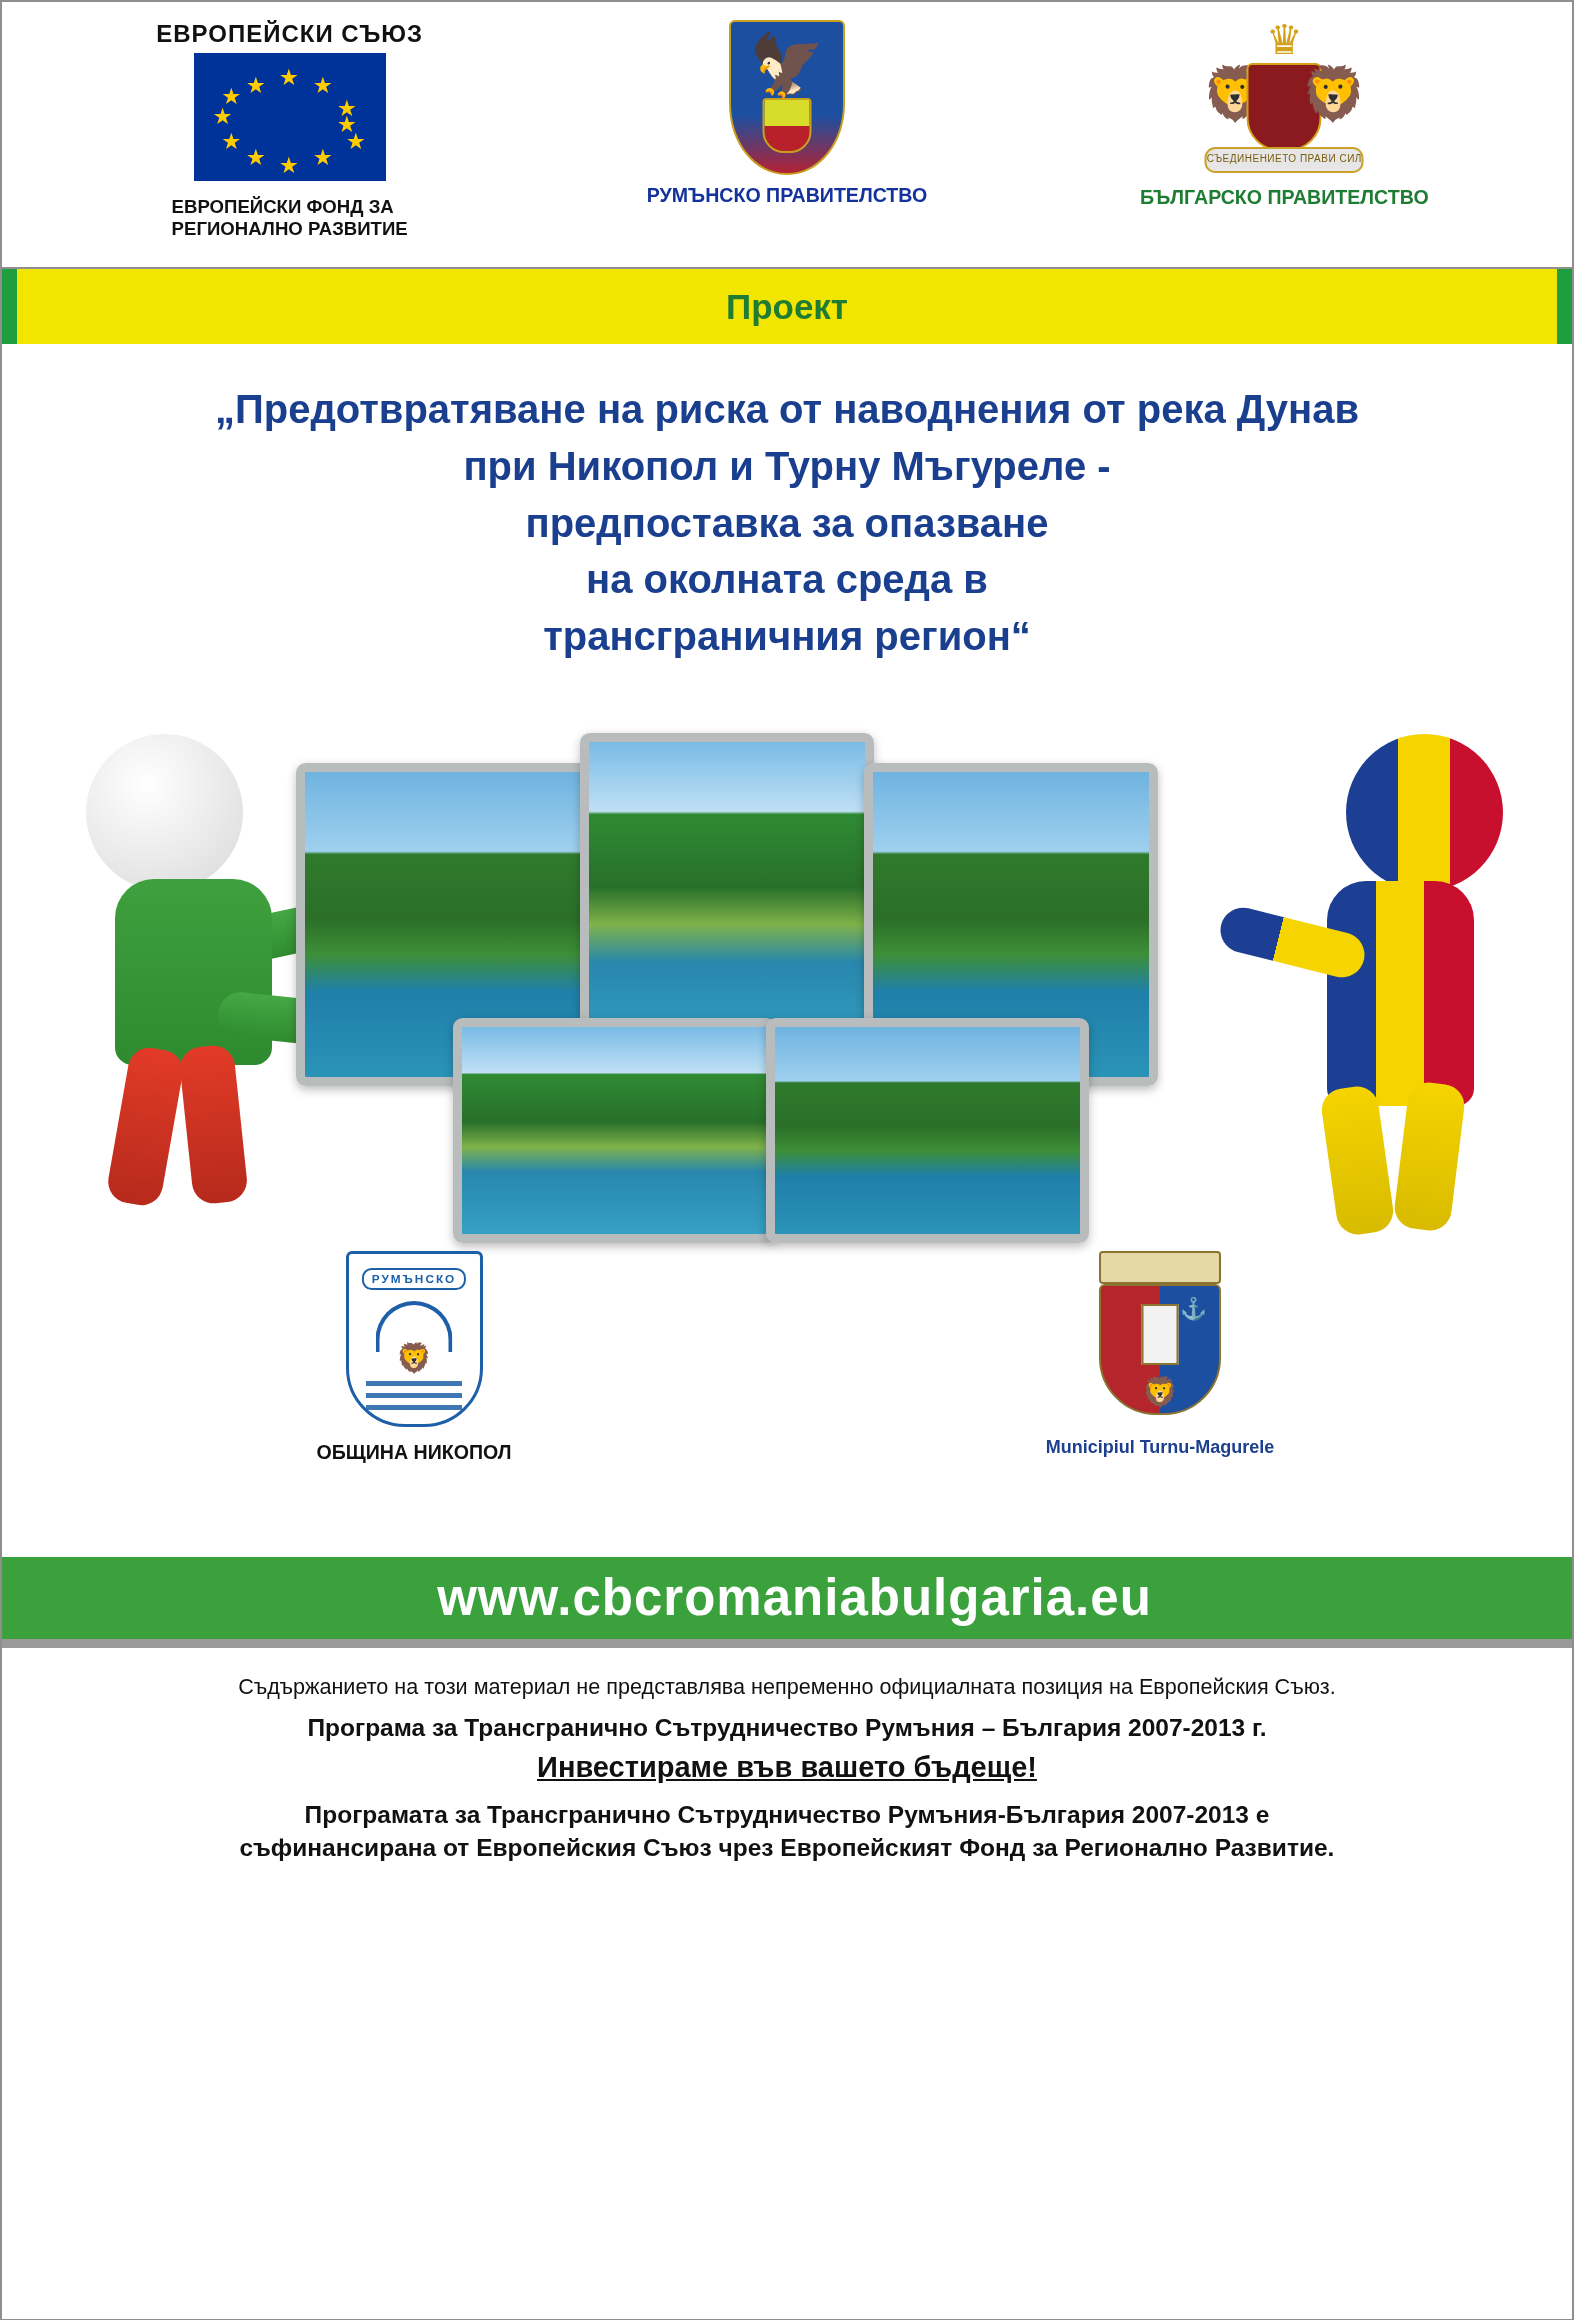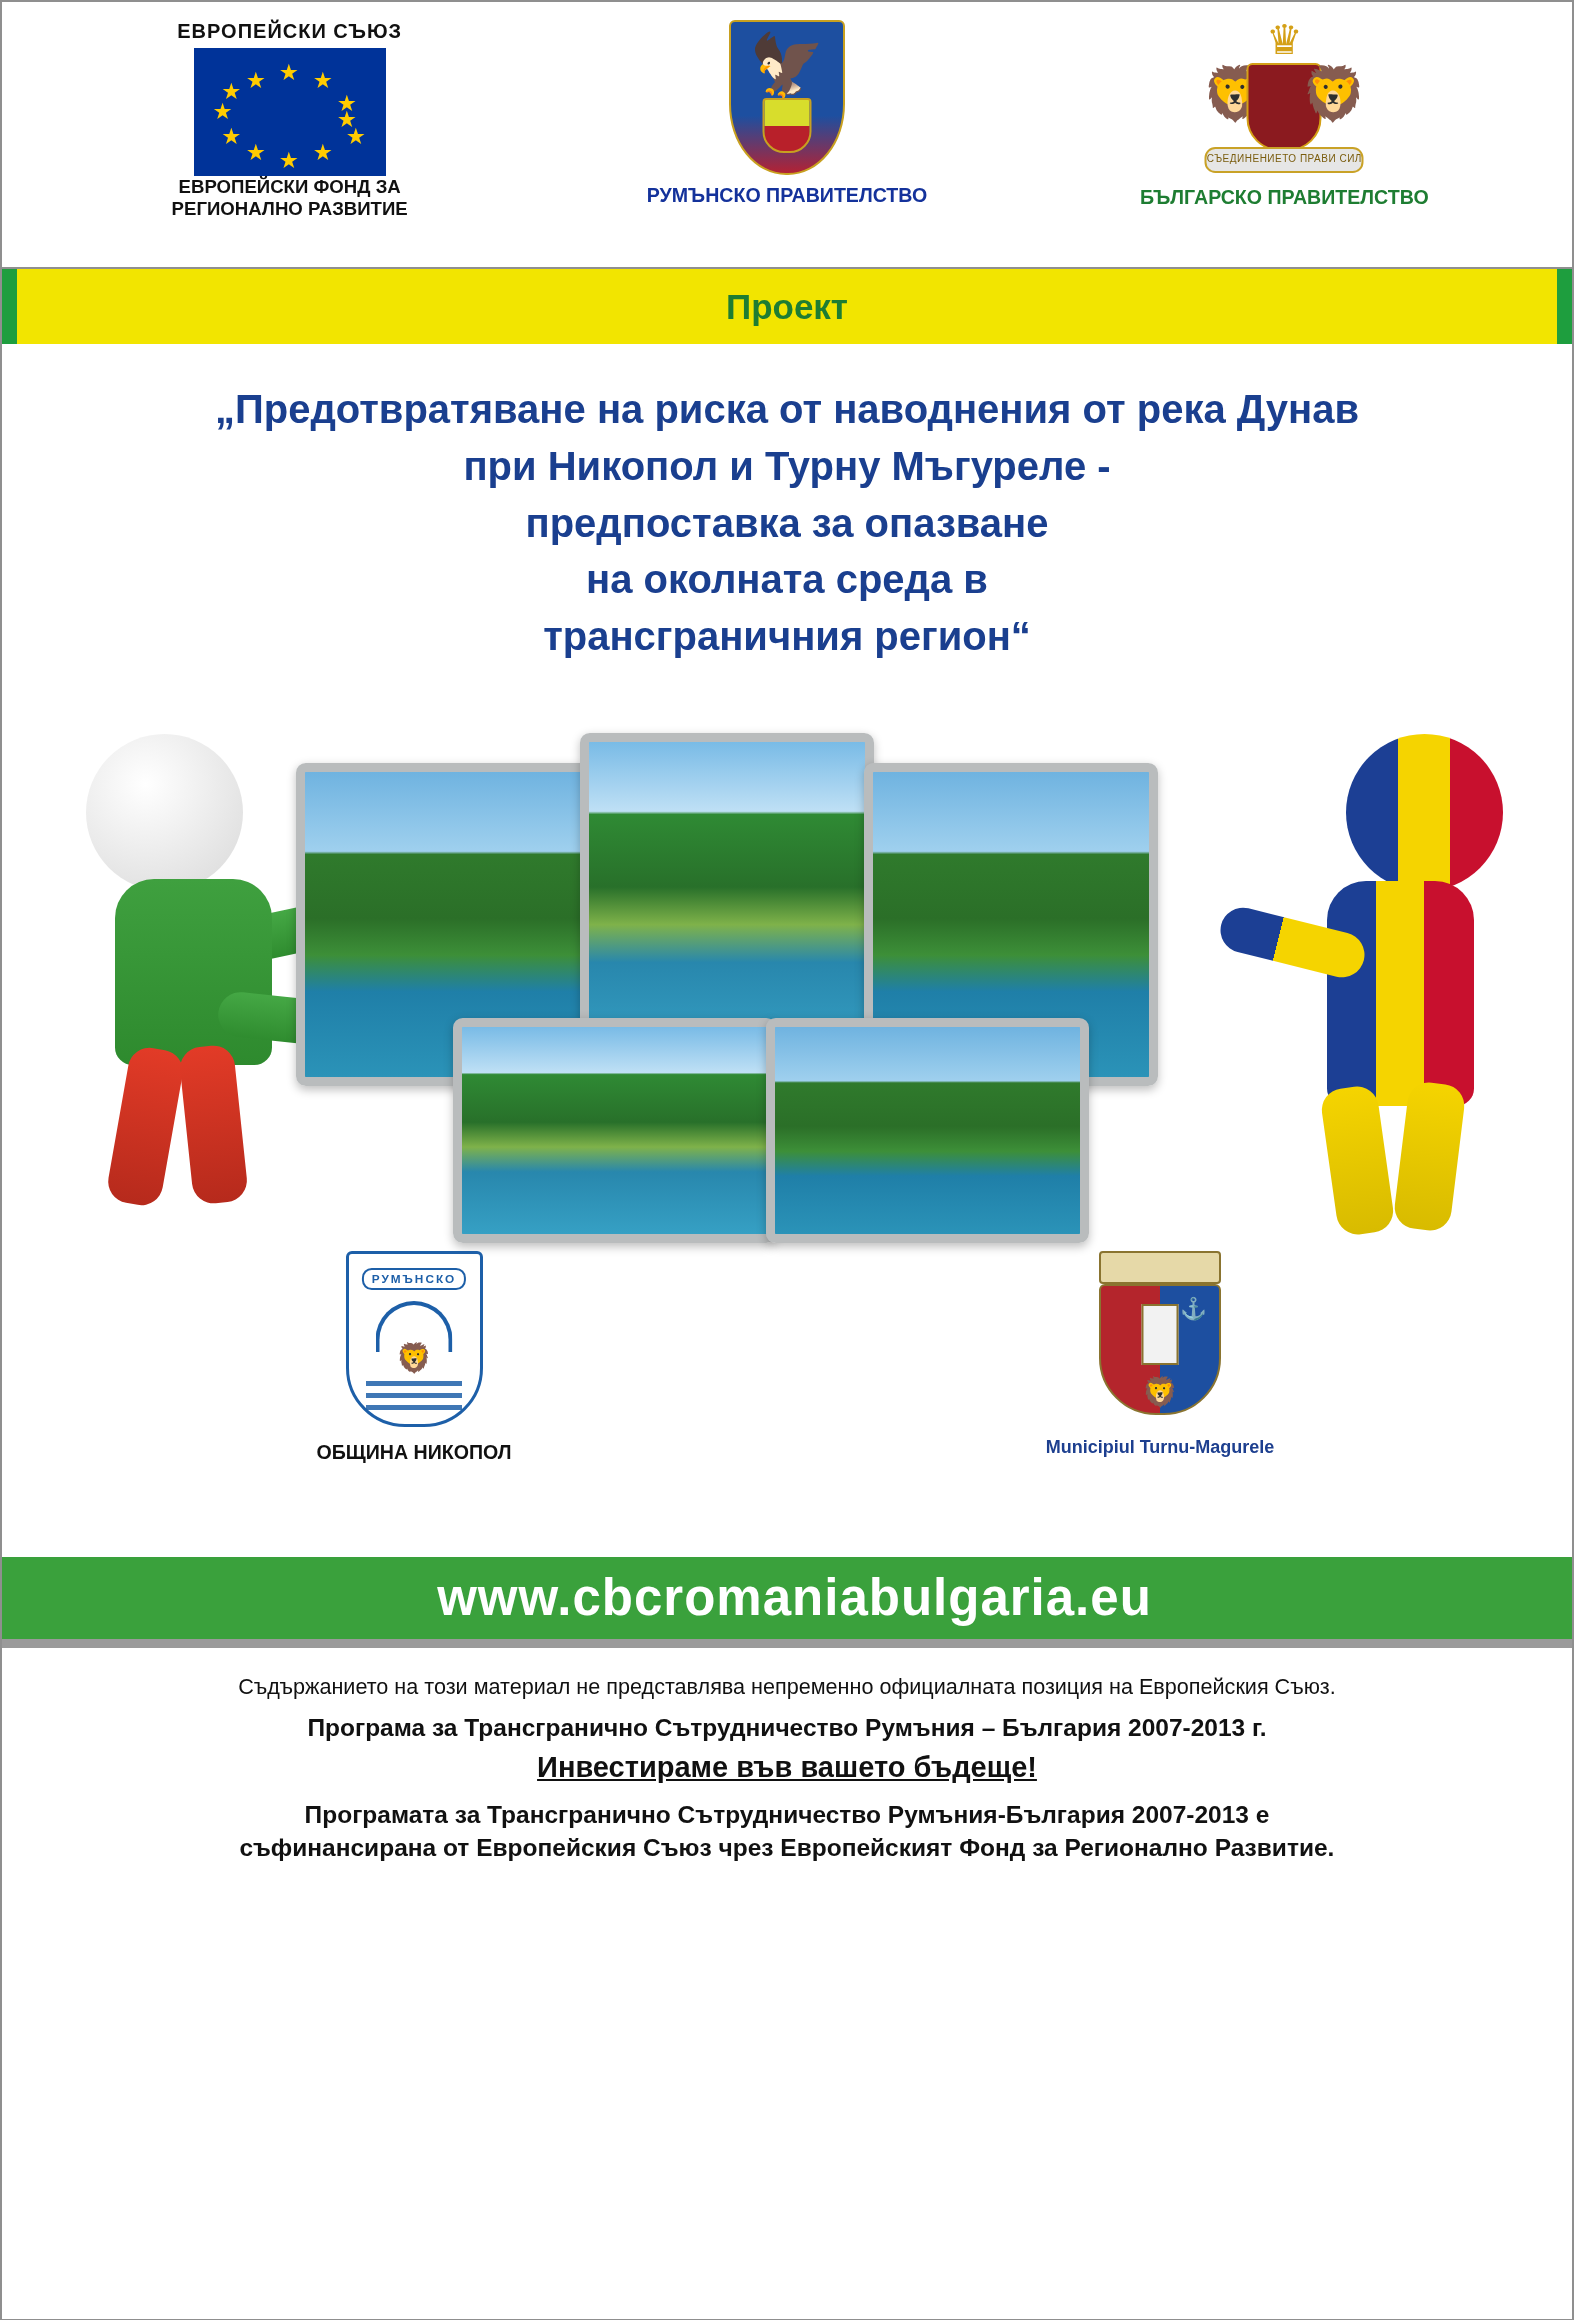--- a/index.html
+++ b/index.html
@@ -35,34 +35,33 @@
     box-sizing: border-box;
     border-bottom: 2.9px solid #8f8f8f;
   }
   .hdr-block {
     display: flex;
     flex-direction: column;
     align-items: center;
     width: 33%;
   }
   .hdr-caption-top {
-    font-size: 20px;
+    font-size: 24px;
     font-weight: bold;
     letter-spacing: 1px;
     color: #111;
     margin-bottom: 5.9px;
     text-align: center;
   }
   .hdr-caption-bottom {
     font-size: 18.6px;
     font-weight: bold;
     color: #111;
-    text-align: center;
     line-height: 1.15;
-    margin-top: 0;
+    margin-top: 15px;
   }
   .eu-flag {
     width: 192px;
     height: 128px;
     background: #003399;
     position: relative;
   }
   .eu-star {
     position: absolute;
     color: #FFCC00;

